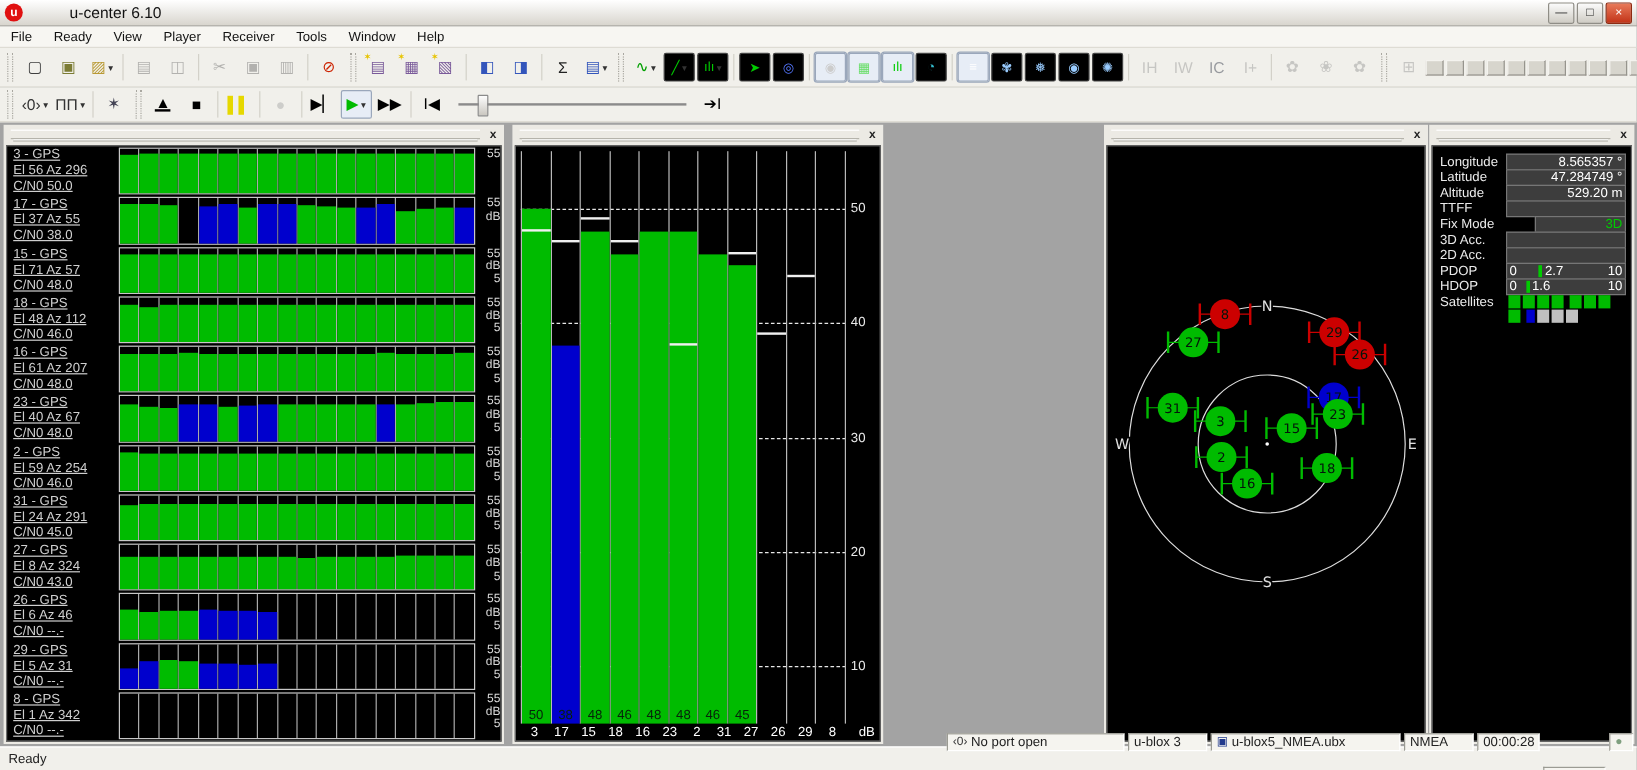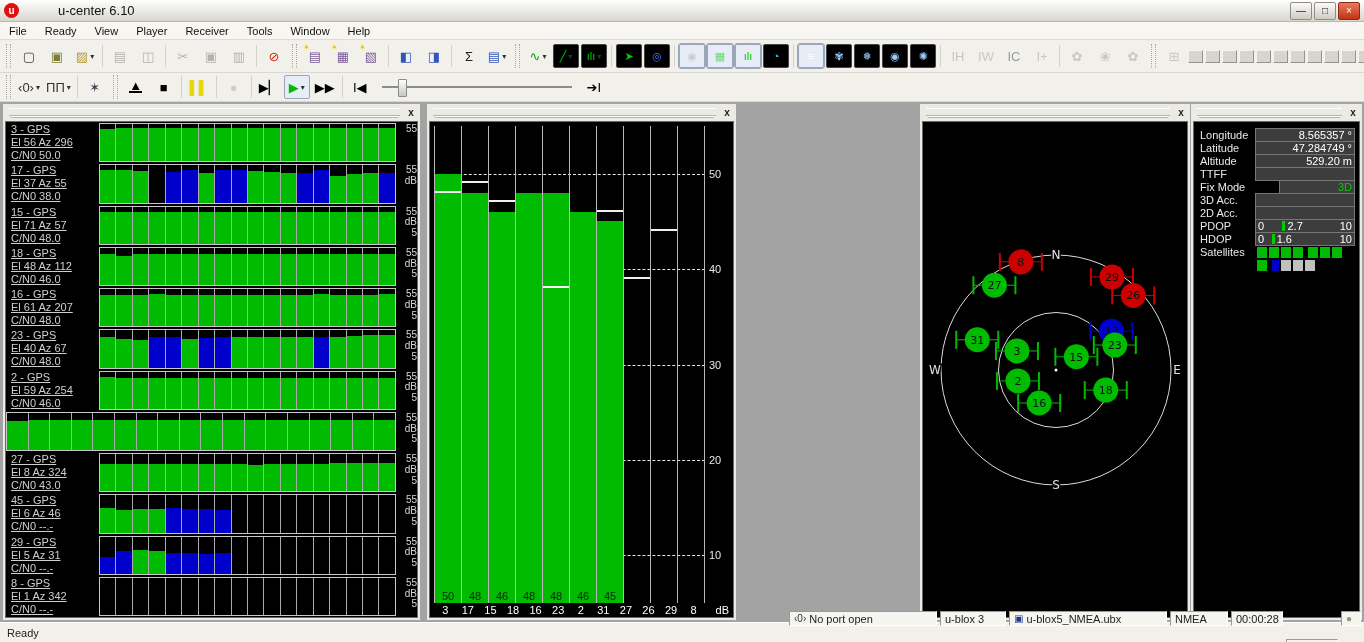--- a/index.html
+++ b/index.html
@@ -790,20 +790,25 @@
               <div class="hbar" style="height: 82%; background: rgb(0, 187, 0);"></div>
             </div>
           </div>
           <div class="hscale">
             <div>55</div>
             <div>dB</div>
             <div>5</div>
           </div>
         </div>
         <div class="hrow">
+          <div class="hlabel">
+            <div>31 - GPS</div>
+            <div>El 24 Az 291</div>
+            <div>C/N0 45.0</div>
+          </div>
           <div class="hchart">
             <div class="hcol">
               <div class="hbar" style="height: 78%; background: rgb(0, 187, 0);"></div>
             </div>
             <div class="hcol">
               <div class="hbar" style="height: 80%; background: rgb(0, 187, 0);"></div>
             </div>
             <div class="hcol">
               <div class="hbar" style="height: 80%; background: rgb(0, 187, 0);"></div>
             </div>
@@ -922,21 +927,21 @@
             </div>
           </div>
           <div class="hscale">
             <div>55</div>
             <div>dB</div>
             <div>5</div>
           </div>
         </div>
         <div class="hrow">
           <div class="hlabel">
-            <div>45 - GPS</div>
+            <div>26 - GPS</div>
             <div>El 6 Az 46</div>
             <div>C/N0 --.-</div>
           </div>
           <div class="hchart">
             <div class="hcol">
               <div class="hbar" style="height: 66%; background: rgb(0, 187, 0);"></div>
             </div>
             <div class="hcol">
               <div class="hbar" style="height: 60%; background: rgb(0, 187, 0);"></div>
             </div>
@@ -1071,20 +1076,25 @@
           <div class="grid" style="top: 70%;"></div>
           <div class="grid" style="top: 50%;"></div>
           <div class="grid" style="top: 30%;"></div>
           <div class="grid" style="top: 10%;"></div>
         </div>
         <div id="chart-cols">
           <div class="ccol">
             <div class="cbar" style="height: 90%; background: rgb(0, 187, 0);"></div>
             <div class="cval">50</div>
             <div class="cmark" style="bottom: 86%;"></div>
+          </div>
+          <div class="ccol">
+            <div class="cbar" style="height: 66%; background: rgb(0, 0, 205);"></div>
+            <div class="cval">38</div>
+            <div class="cmark" style="bottom: 84%;"></div>
           </div>
           <div class="ccol">
             <div class="cbar" style="height: 86%; background: rgb(0, 187, 0);"></div>
             <div class="cval">48</div>
             <div class="cmark" style="bottom: 88%;"></div>
           </div>
           <div class="ccol">
             <div class="cbar" style="height: 82%; background: rgb(0, 187, 0);"></div>
             <div class="cval">46</div>
             <div class="cmark" style="bottom: 84%;"></div>

